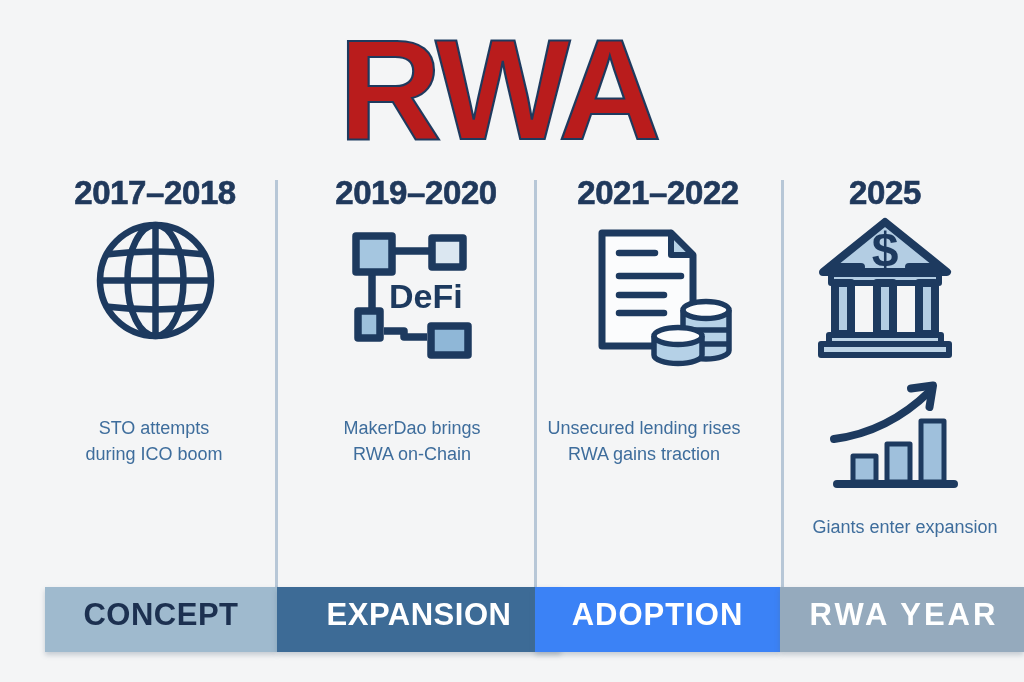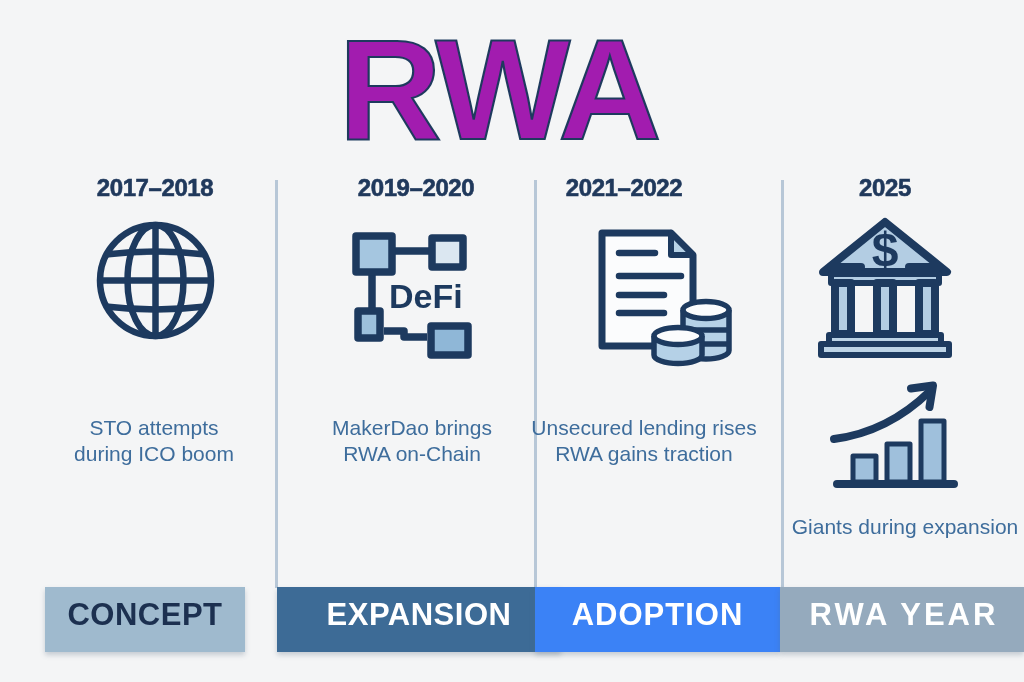--- a/index.html
+++ b/index.html
@@ -1,36 +1,36 @@
 <!DOCTYPE html>
 <html><head>
 <meta charset="utf-8">
 <style>
   html,body{margin:0;padding:0;}
   body{width:1024px;height:682px;position:relative;overflow:hidden;
        background:#f4f5f6;font-family:"Liberation Sans",sans-serif;}
   .abs{position:absolute;}
   .title{left:498px;top:8px;transform:translateX(-50%);
-         font-size:143px;font-weight:bold;color:#a21caf;letter-spacing:-4px;-webkit-text-stroke:2.2px #1e3a5e;}
-  .hdr{font-size:24px;font-weight:bold;color:#20395c;-webkit-text-stroke:0.6px #20395c;transform:translateX(-50%);
+         font-size:143px;font-weight:bold;color:#b91c1c;letter-spacing:-4px;-webkit-text-stroke:2.2px #1e3a5e;}
+  .hdr{font-size:33px;font-weight:bold;color:#20395c;-webkit-text-stroke:0.6px #20395c;transform:translateX(-50%);
        top:174px;white-space:nowrap;letter-spacing:-0.4px;}
   .div{width:3px;top:180px;height:408px;background:#b7c7d7;}
-  .desc{font-size:21px;line-height:26px;color:#3e6d9c;text-align:center;
+  .desc{font-size:18px;line-height:26px;color:#3e6d9c;text-align:center;
         transform:translateX(-50%);white-space:nowrap;}
   .bar{top:587px;height:65px;display:flex;align-items:center;justify-content:center;
        font-size:31px;font-weight:bold;letter-spacing:0.5px;color:#fff;padding-bottom:0;
        box-sizing:border-box;padding-bottom:9px;box-shadow:0 3px 5px rgba(90,110,130,0.3);}
 </style>
 </head>
 <body>
   <div class="abs title">RWA</div>
 
   <div class="abs hdr" style="left:155px;">2017–2018</div>
   <div class="abs hdr" style="left:416px;">2019–2020</div>
-  <div class="abs hdr" style="left:624px;text-align:right;">2021–2022</div>
+  <div class="abs hdr" style="left:658px;text-align:right;">2021–2022</div>
   <div class="abs hdr" style="left:885px;">2025</div>
 
   <div class="abs div" style="left:275px;"></div>
   <div class="abs div" style="left:534px;"></div>
   <div class="abs div" style="left:781px;"></div>
 
   <svg class="abs" style="left:93px;top:218px;" width="125" height="125" viewBox="0 0 125 125">
     <g fill="none" stroke="#1d3a5f" stroke-width="6.5">
       <circle cx="62.5" cy="62.5" r="55.5"></circle>
       <ellipse cx="62.5" cy="62.5" rx="28" ry="55.5"></ellipse>
@@ -99,18 +99,18 @@
       <rect x="95" y="43" width="23" height="61"></rect>
     </g>
     <line x1="11" y1="106" x2="128" y2="106" stroke="#1d3a5f" stroke-width="8" stroke-linecap="round"></line>
     <path d="M 8 61 Q 62 54 104 13" fill="none" stroke="#1d3a5f" stroke-width="8" stroke-linecap="round"></path>
     <path d="M 85 10.5 L 107 7.5 L 103.5 29" fill="none" stroke="#1d3a5f" stroke-width="8" stroke-linecap="round" stroke-linejoin="round"></path>
   </svg>
 
   <div class="abs desc" style="left:154px;top:415px;">STO attempts<br>during ICO boom</div>
   <div class="abs desc" style="left:412px;top:415px;">MakerDao brings<br>RWA on-Chain</div>
   <div class="abs desc" style="left:644px;top:415px;">Unsecured lending rises<br>RWA gains traction</div>
-  <div class="abs desc" style="left:905px;top:514px;">Giants during expansion</div>
+  <div class="abs desc" style="left:905px;top:514px;">Giants enter expansion</div>
 
-  <div class="abs bar" style="left:45px;width:200px;background:#9fbace;color:#1c3050;">CONCEPT</div>
+  <div class="abs bar" style="left:45px;width:232px;background:#9fbace;color:#1c3050;">CONCEPT</div>
   <div class="abs bar" style="left:277px;width:284px;background:#3d6b96;">EXPANSION</div>
   <div class="abs bar" style="left:535px;width:245px;background:#3b82f6;letter-spacing:1px;">ADOPTION</div>
   <div class="abs bar" style="left:780px;width:244px;background:#95aabd;letter-spacing:3px;padding-left:4px;">RWA YEAR</div>
 
 </body></html>

